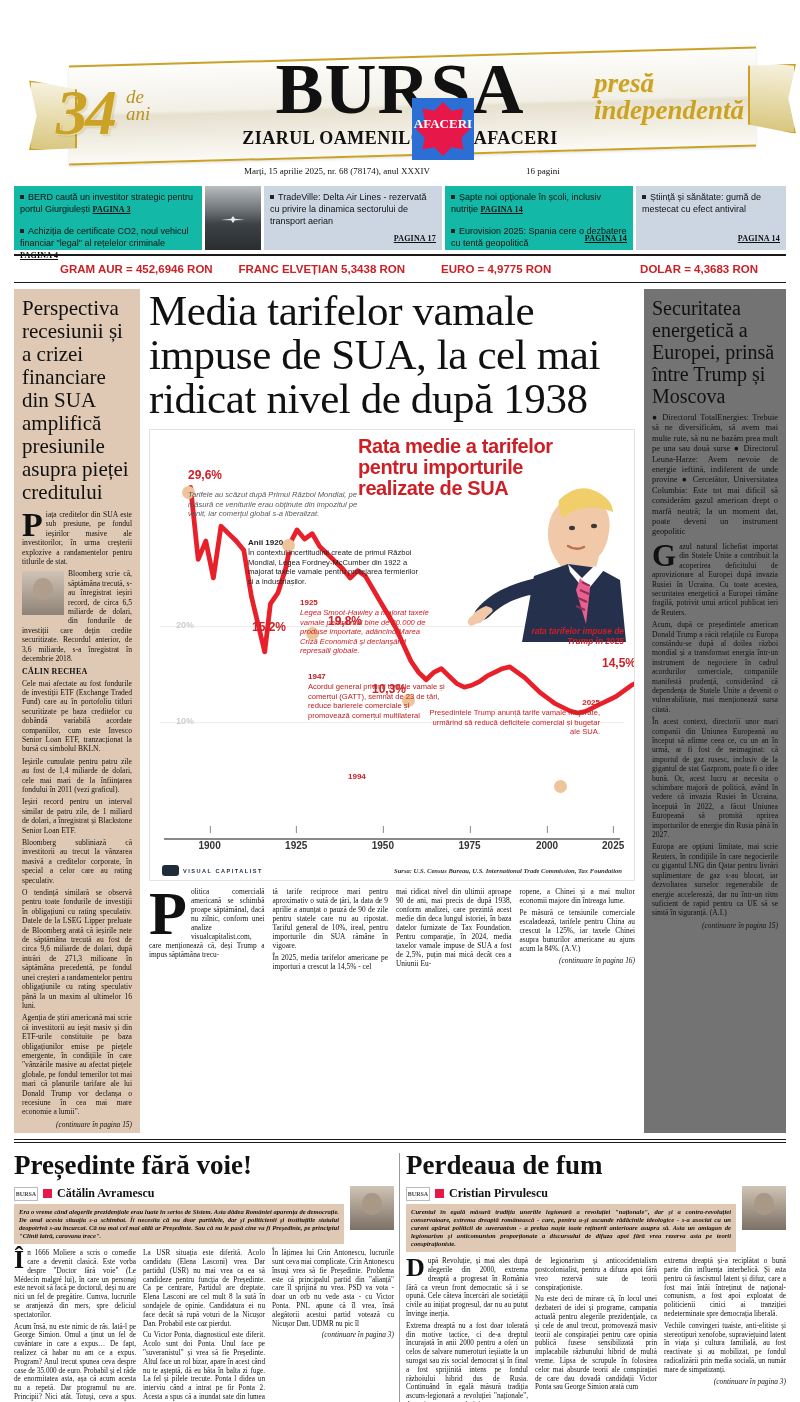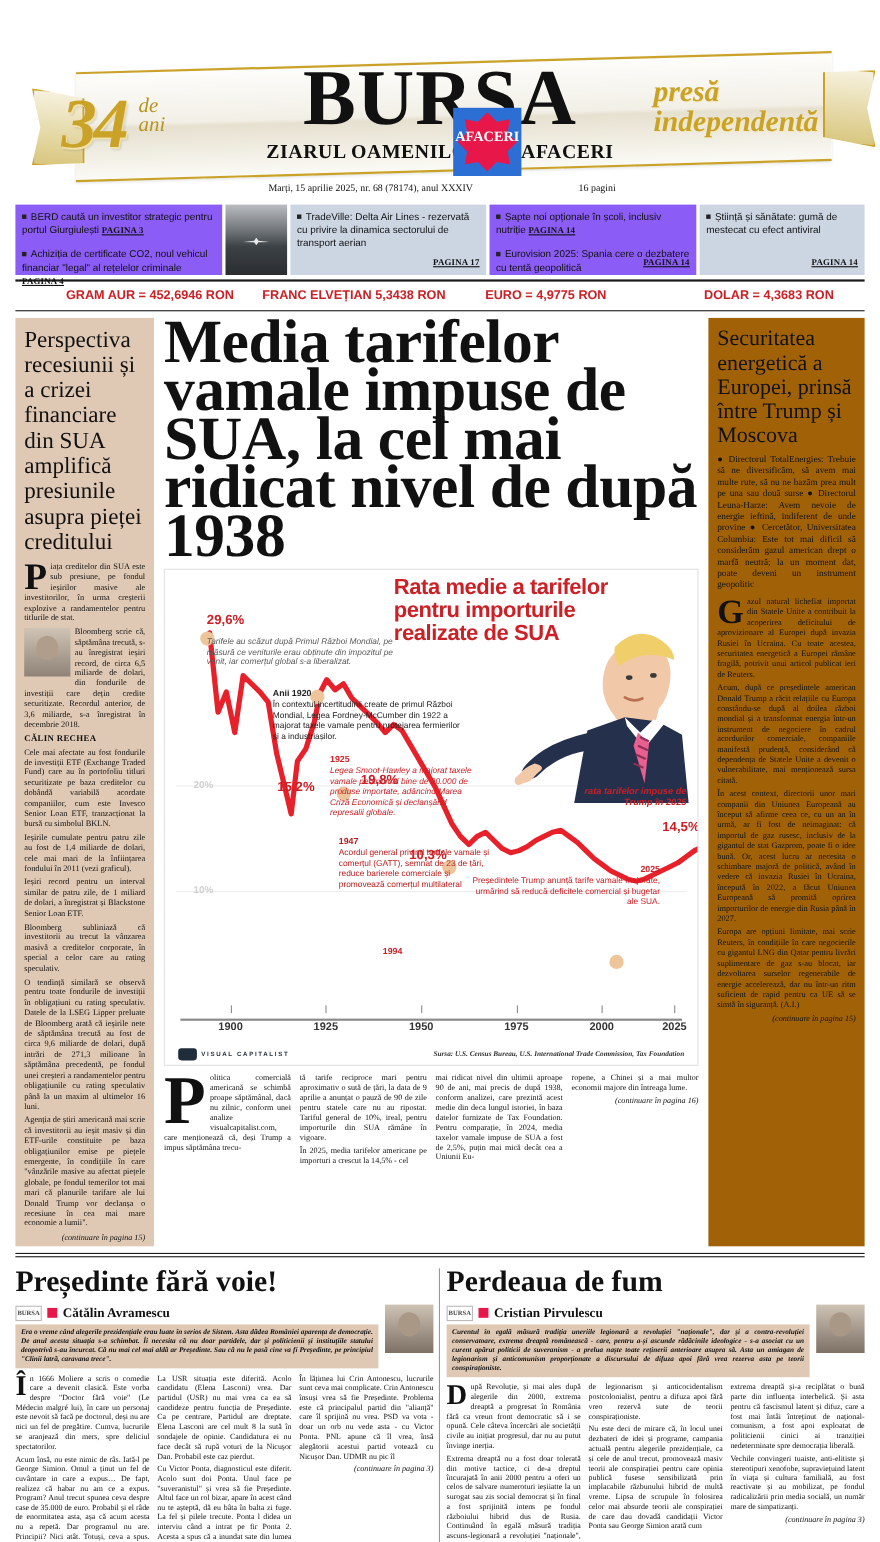--- a/index.html
+++ b/index.html
@@ -42,21 +42,21 @@
     font-family:"Liberation Serif",serif;font-weight:700;font-size:13px;color:#fff;}
 
   .dateline{position:relative;height:16px;margin-top:2px;font-size:9px;}
   .dateline .dl{position:absolute;left:230px;top:0;}
   .dateline .pg{position:absolute;left:512px;top:0;}
 
   
   .teasers{display:flex;gap:3px;margin-top:4px;height:64px;}
   .tbox{box-sizing:border-box;padding:5px 6px;font-family:"Liberation Sans",sans-serif;
     font-size:9px;line-height:12px;position:relative;}
-  .tan{background:#8b5cf6;}
+  .tan{background:#14b8a6;}
   .blue{background:#ccd6e2;}
   .t1{width:188px;}
   .timg{width:56px;background:linear-gradient(180deg,#b9bcc0 0%,#6e7378 38%,#3c4145 60%,#2a2e31 100%);position:relative;}
   .timg:after{content:"";position:absolute;left:16px;top:30px;width:24px;height:7px;background:#e9eaec;
     clip-path:polygon(50% 0,58% 40%,100% 58%,58% 62%,50% 100%,42% 62%,0 58%,42% 40%);}
   .t2{width:178px;}
   .t3{width:188px;}
   .t4{width:188px;flex:1;}
   .bullet{display:inline-block;width:4px;height:4px;background:#222;margin-right:4px;vertical-align:1px;}
   .tl{margin-bottom:9px;}
@@ -70,37 +70,37 @@
     font-family:"Liberation Sans",sans-serif;font-weight:700;font-size:11.5px;color:#cc2026;}
   .rates>div{flex:1;text-align:center;}
   .rates>div:first-child{text-align:left;padding-left:46px;}
   .rates>div:last-child{text-align:right;padding-right:28px;}
   .rule-thin{border-top:1px solid #1a1a1a;}
 
   
   .grid{display:flex;margin-top:6px;}
   .col-l{width:126px;background:#dfc9b4;padding:8px 8px 4px;box-sizing:border-box;}
   .col-c{flex:1;padding:0 9px;box-sizing:border-box;}
-  .col-r{width:142px;background:#a16207;padding:8px 8px 4px;box-sizing:border-box;}
+  .col-r{width:142px;background:#737373;padding:8px 8px 4px;box-sizing:border-box;}
 
   .side-hl{font-size:21px;line-height:23px;font-weight:400;margin:0 0 6px;}
   .side-hl.r{font-size:20px;line-height:22px;}
   .side-body{font-size:7.6px;line-height:9.4px;text-align:justify;}
   .side-body p{margin:0 0 3px;}
   .dropcap{float:left;font-size:34px;line-height:27px;font-weight:700;margin:1px 3px 0 0;}
   .dropcap-g{float:left;font-size:31px;line-height:25px;font-weight:700;margin:1px 3px 0 0;}
   .photo{float:left;width:42px;height:44px;margin:2px 4px 2px 0;
     background:linear-gradient(180deg,#cfc3b5,#8f8377);position:relative;}
   .photo:after{content:"";position:absolute;left:11px;top:7px;width:20px;height:22px;border-radius:50%;background:#b09d8c;}
   .byline-name{clear:left;text-align:left;font-weight:700;font-size:8px;line-height:9px;
     letter-spacing:.3px;margin:1px 0 3px;}
   .bull-list{font-size:8.4px;line-height:10.4px;text-align:justify;}
 
   
-  .headline{font-size:56px;line-height:44px;font-weight:700;margin:0 0 8px;letter-spacing:-.4px;}
+  .headline{font-size:43px;line-height:44px;font-weight:400;margin:0 0 8px;letter-spacing:-.4px;}
 
   
   .chart{position:relative;height:450px;background:#fff;border:1px solid #e2e2e2;overflow:hidden;}
   .ctitle{position:absolute;left:208px;top:6px;width:230px;z-index:9;
     font-family:"Liberation Sans",sans-serif;font-weight:700;font-size:20px;line-height:21px;
     color:#cc2026;letter-spacing:-.4px;}
   .ann{position:absolute;font-family:"Liberation Sans",sans-serif;z-index:8;}
   .ann b{display:block;font-size:8px;line-height:10px;}
   .ann span{display:block;font-size:7.6px;line-height:9.6px;}
   .ann.it span,.ann.it b{font-style:italic;}
@@ -342,20 +342,21 @@
         </div>
         <div class="mc">
           <p>tă tarife reciproce mari pentru aproximativ o sută de țări, la data de 9 aprilie a anunțat o pauză de 90 de zile pentru statele care nu au ripostat. Tariful general de 10%, ireal, pentru importurile din SUA rămâne în vigoare.</p>
           <p>În 2025, media tarifelor americane pe importuri a crescut la 14,5% - cel</p>
         </div>
         <div class="mc">
           <p>mai ridicat nivel din ultimii aproape 90 de ani, mai precis de după 1938, conform analizei, care prezintă acest medie din deca lungul istoriei, în baza datelor furnizate de Tax Foundation. Pentru comparație, în 2024, media taxelor vamale impuse de SUA a fost de 2,5%, puțin mai mică decât cea a Uniunii Eu-</p>
         </div>
         <div class="mc">
           <p>ropene, a Chinei și a mai multor economii majore din întreaga lume.</p>
+          <p>Pe măsură ce tensiunile comerciale escaladează, tarifele pentru China au crescut la 125%, iar taxele Chinei asupra bunurilor americane au ajuns acum la 84%. (A.V.)</p>
           <span class="cont">(continuare în pagina 16)</span>
         </div>
       </div>
     </div>
 
     <div class="col-r">
       <h2 class="side-hl r">Securitatea energetică a Europei, prinsă între Trump și Moscova</h2>
       <div class="bull-list">● Directorul TotalEnergies: Trebuie să ne diversificăm, să avem mai multe rute, să nu ne bazăm prea mult pe una sau două surse ● Directorul Leuna-Harze: Avem nevoie de energie ieftină, indiferent de unde provine ● Cercetător, Universitatea Columbia: Este tot mai dificil să considerăm gazul american drept o marfă neutră; la un moment dat, poate deveni un instrument geopolitic</div>
       <div class="side-body" style="margin-top:4px">
         <p><span class="dropcap-g">G</span><span>azul natural lichefiat importat din Statele Unite a contribuit la acoperirea deficitului de aprovizionare al Europei după invazia Rusiei în Ucraina. Cu toate acestea, securitatea energetică a Europei rămâne fragilă, potrivit unui articol publicat ieri de Reuters.</span></p>

